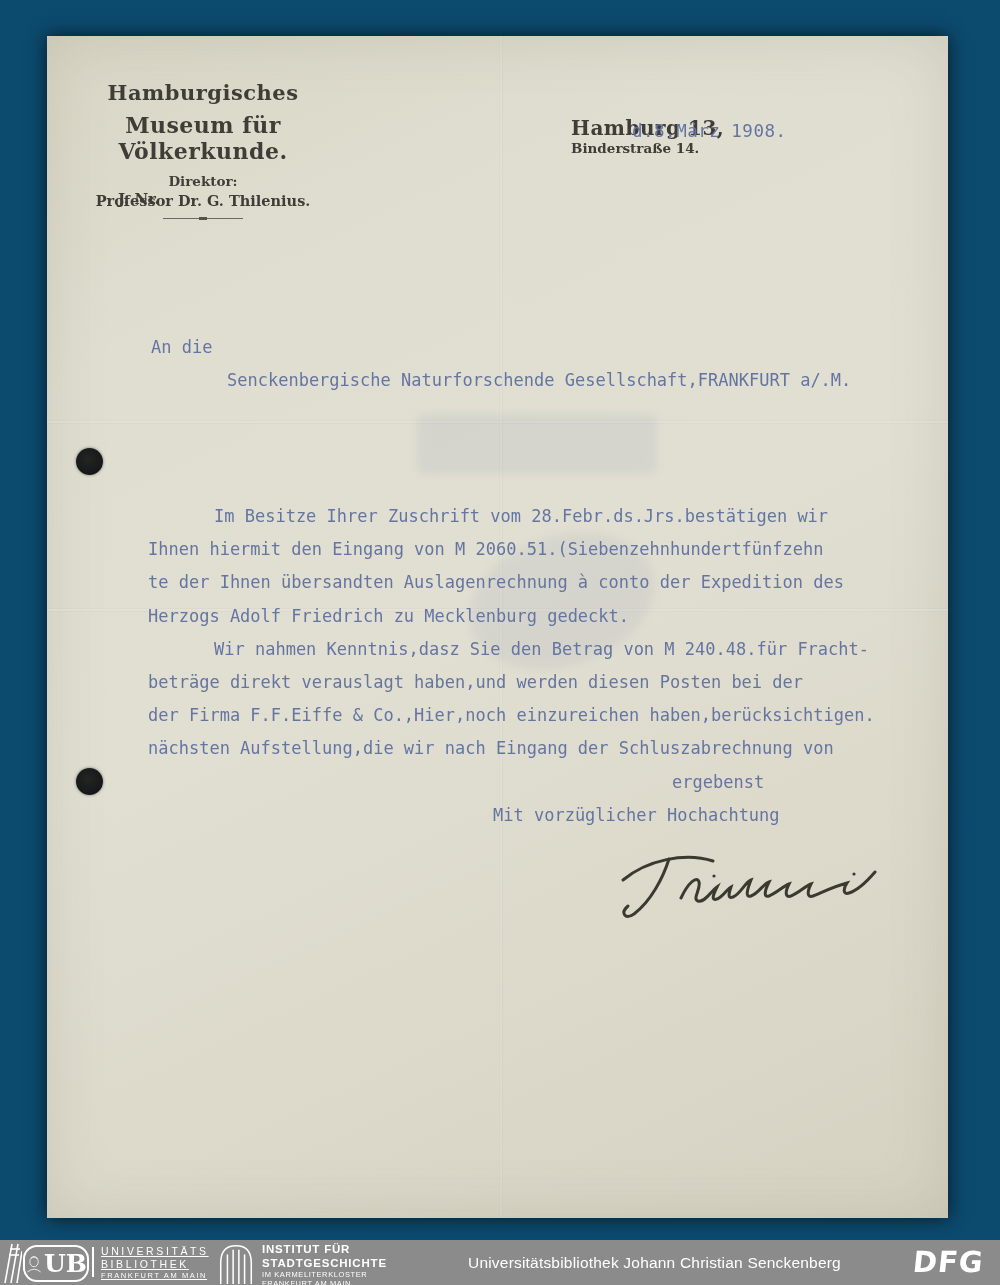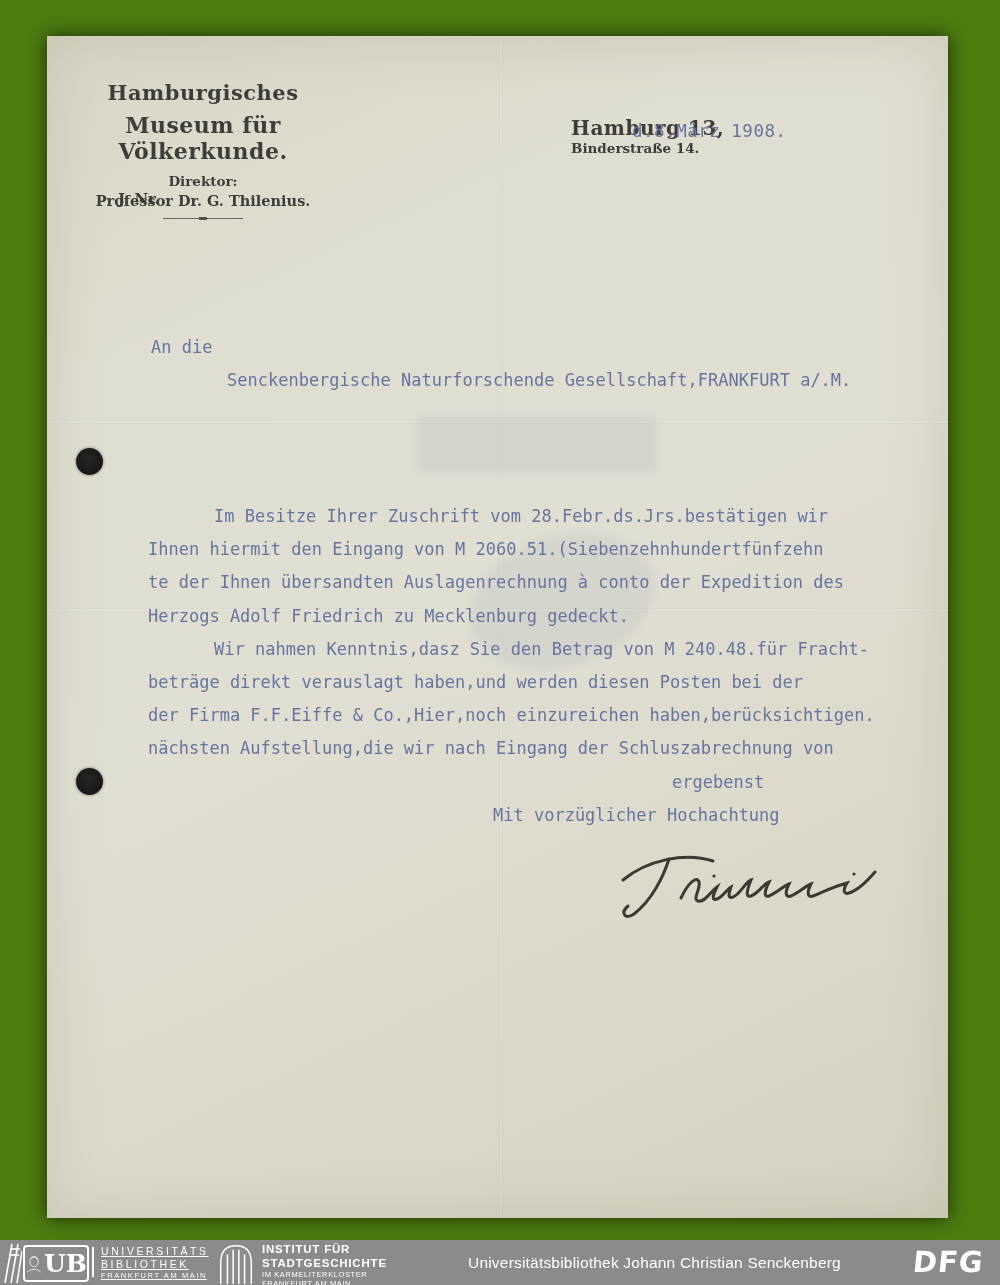--- a/index.html
+++ b/index.html
@@ -1,16 +1,16 @@
 <!DOCTYPE html>
 <html><head>
 <meta charset="utf-8">
 <style>
   html,body{margin:0;padding:0;background:#131516;}
-  .page{position:relative;width:1000px;height:1285px;background:#4d7c0f;overflow:hidden;
+  .page{position:relative;width:1000px;height:1285px;background:#0c4a6e;overflow:hidden;
         font-family:"Liberation Sans",sans-serif;}
   
   .paper{position:absolute;left:47px;top:36px;width:901px;height:1182px;
          background:linear-gradient(155deg,#d9d6c6 0%,#e0ded0 22%,#e1dfd2 48%,#dcd9ca 75%,#d5d2c2 100%);
          box-shadow:0 0 18px rgba(0,0,0,.65), inset 0 0 60px rgba(120,115,95,.18);}
   .crease-h{position:absolute;left:0;width:100%;height:4px;pointer-events:none;
             background:linear-gradient(to bottom,rgba(60,60,45,.05),rgba(255,255,252,.22),rgba(60,60,45,.06));}
   .crease-v{position:absolute;top:0;height:100%;width:4px;pointer-events:none;
             background:linear-gradient(to right,rgba(60,60,45,.04),rgba(255,255,252,.14),rgba(60,60,45,.05));}
   .hole{position:absolute;width:27px;height:27px;border-radius:50%;
@@ -37,21 +37,21 @@
   .recip-line{position:absolute;left:180px;top:334px;font-size:17px;}
   .body-stack{position:absolute;left:101px;top:464px;width:780px;}
   .tline{font-size:17px;line-height:33.2px;white-space:pre;}
   .tline.indent{margin-left:66px;}
   .tline.close1{margin-left:345px;}
   .tline.close2{margin-left:524px;}
   .sig{position:absolute;left:560px;top:810px;}
   
   .footer{position:absolute;left:0;top:1240px;width:1000px;height:45px;background:#8b8b8b;color:#ffffff;}
   .f-abs{position:absolute;}
-  .ub-box{left:23px;top:5px;width:62px;height:33px;border:2px solid #fff;border-radius:4px;display:flex;align-items:center;}
+  .ub-box{left:23px;top:5px;width:62px;height:33px;border:2px solid #fff;border-radius:14px;display:flex;align-items:center;}
   .ub-abbr{font-family:"DejaVu Serif",serif;font-weight:bold;font-size:25px;line-height:1;margin-left:1px;}
   .f-sep{left:92px;top:7px;width:2px;height:30px;background:#fff;}
   .ub-text{left:101px;top:6px;line-height:1;text-decoration:underline;}
   .ub-l1,.ub-l2{font-size:10.5px;letter-spacing:2.6px;margin-bottom:2.5px;}
   .ub-l3{font-size:7.5px;letter-spacing:1.6px;}
   .inst-text{left:262px;top:4px;line-height:1;}
   .inst-l1,.inst-l2{font-size:11.5px;font-weight:bold;letter-spacing:.8px;margin-bottom:2px;}
   .inst-l3,.inst-l4{font-size:7.5px;letter-spacing:.6px;margin-bottom:1.5px;}
   .credit{left:468px;top:0;height:45px;display:flex;align-items:center;font-size:15.5px;letter-spacing:.2px;}
   .dfg{right:16px;top:5px;font-size:29px;font-weight:900;letter-spacing:1px;transform:skewX(-6deg);

